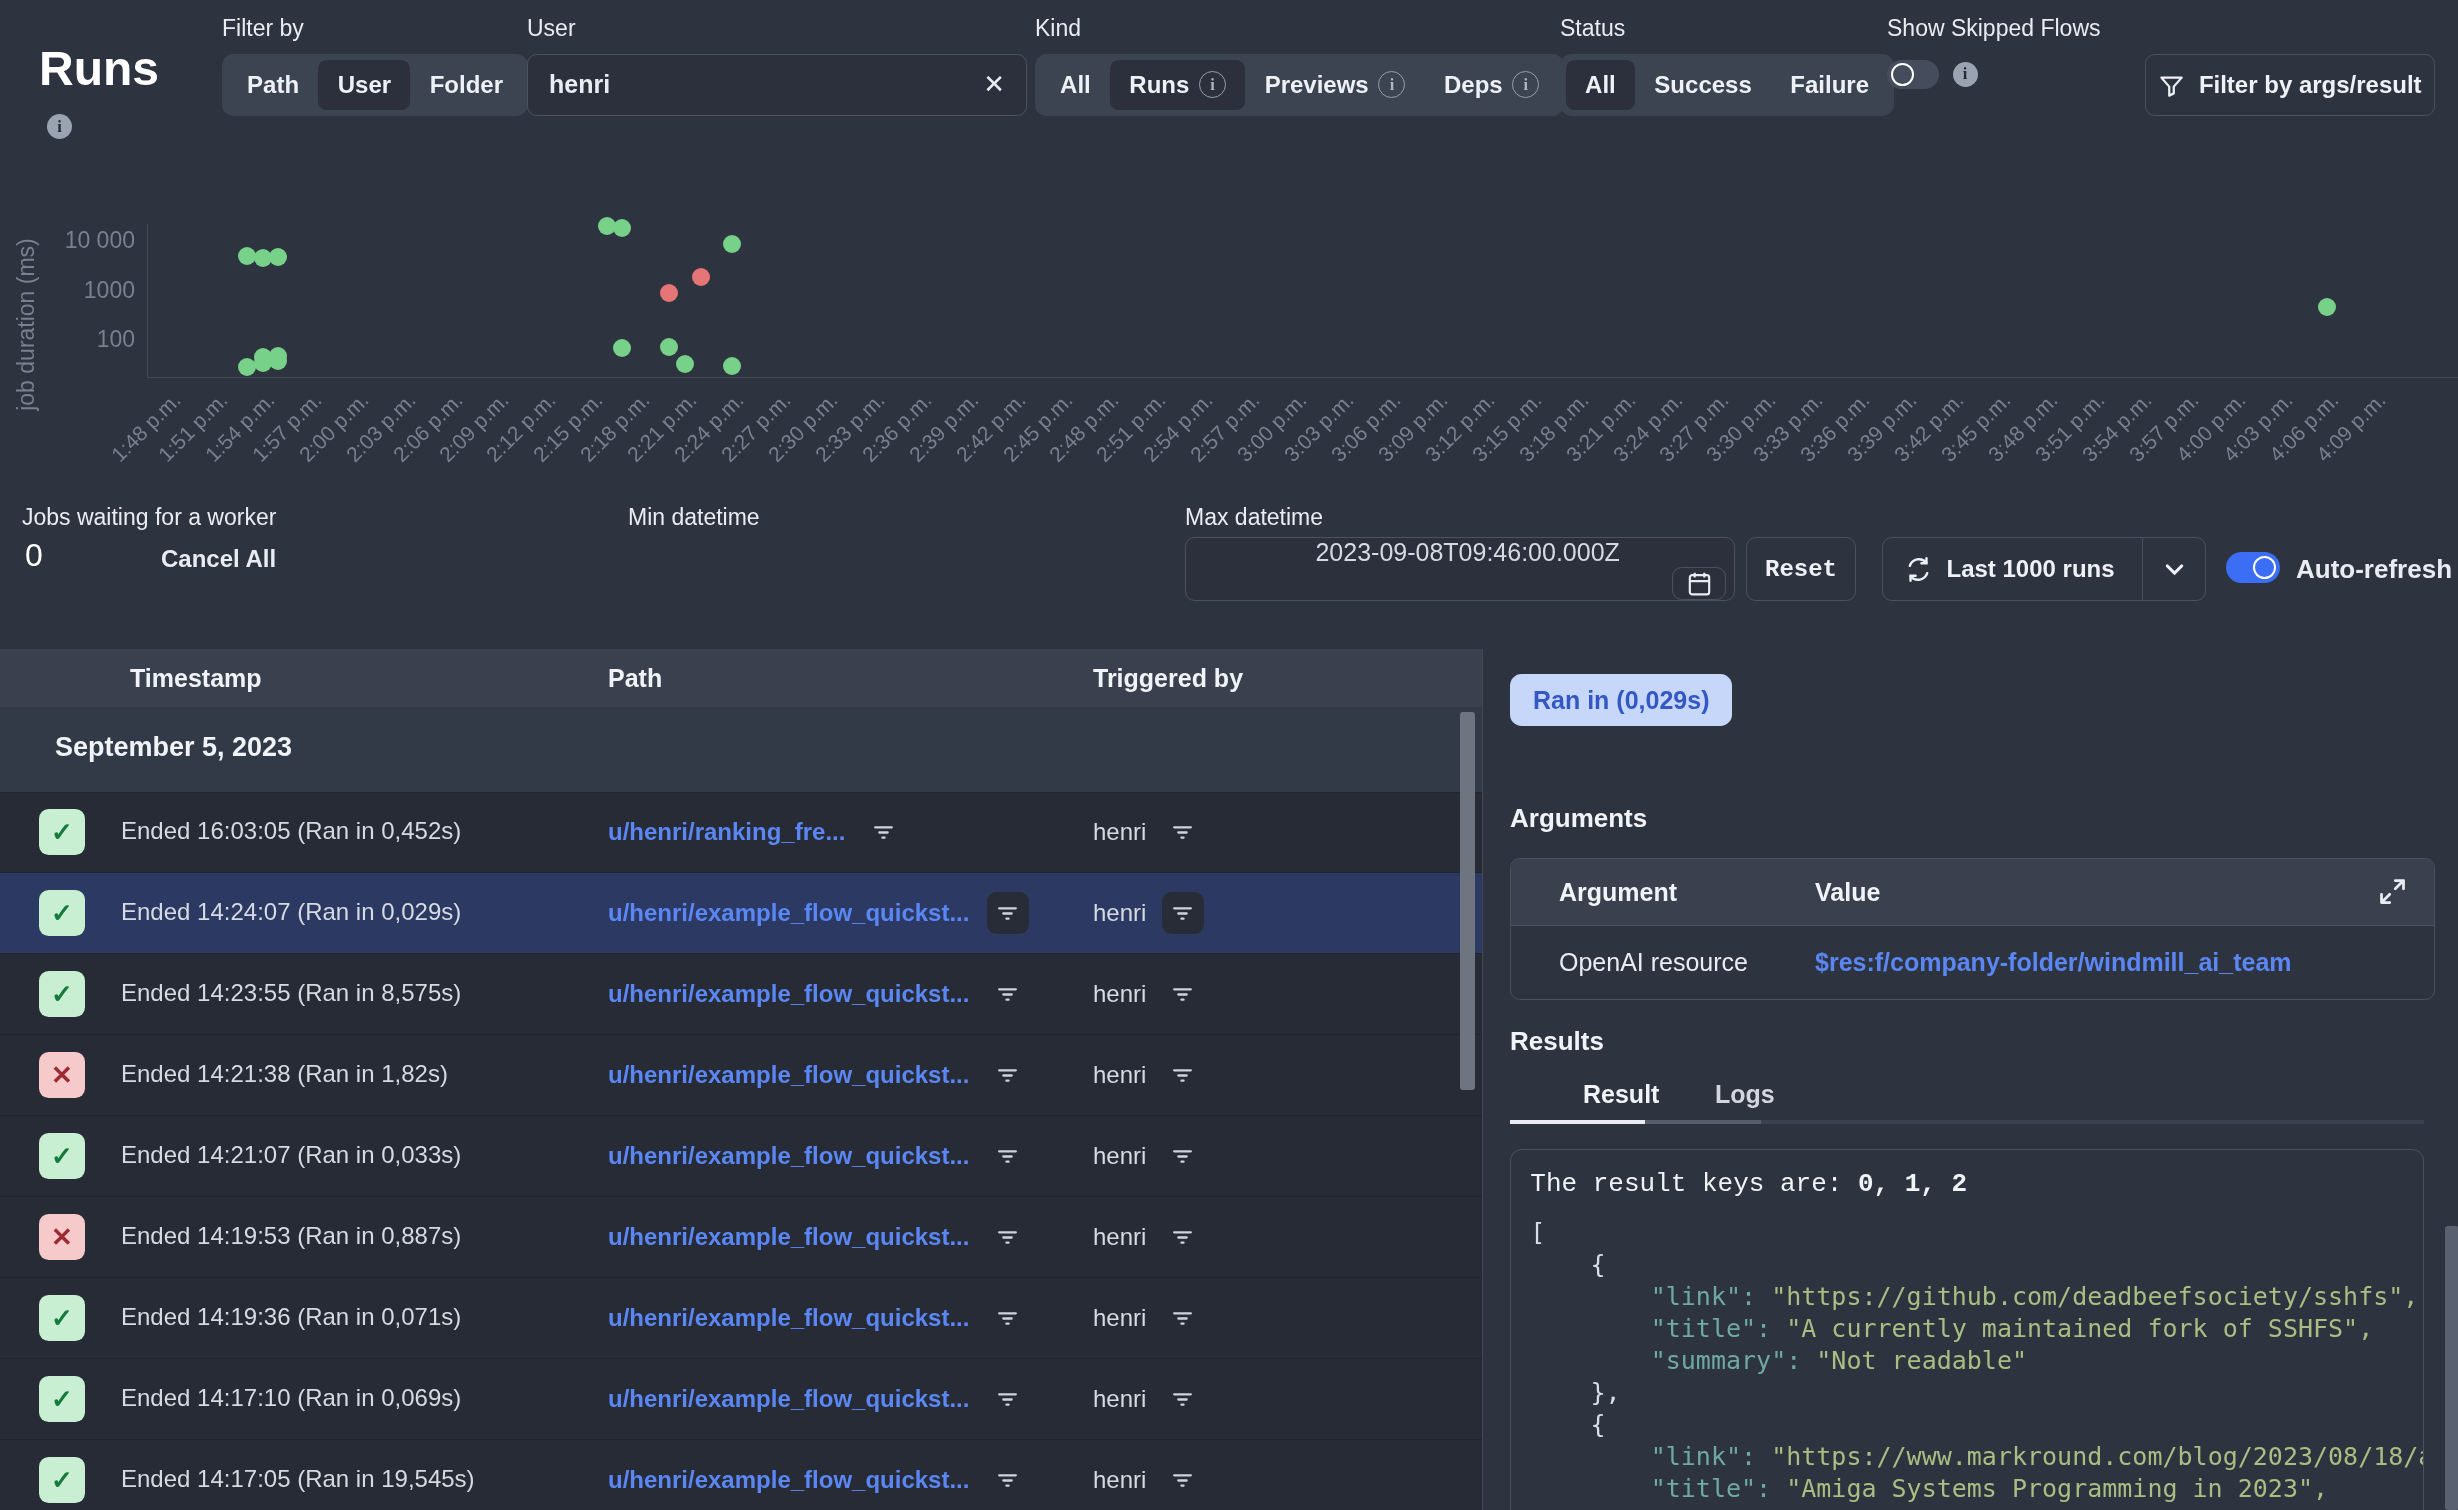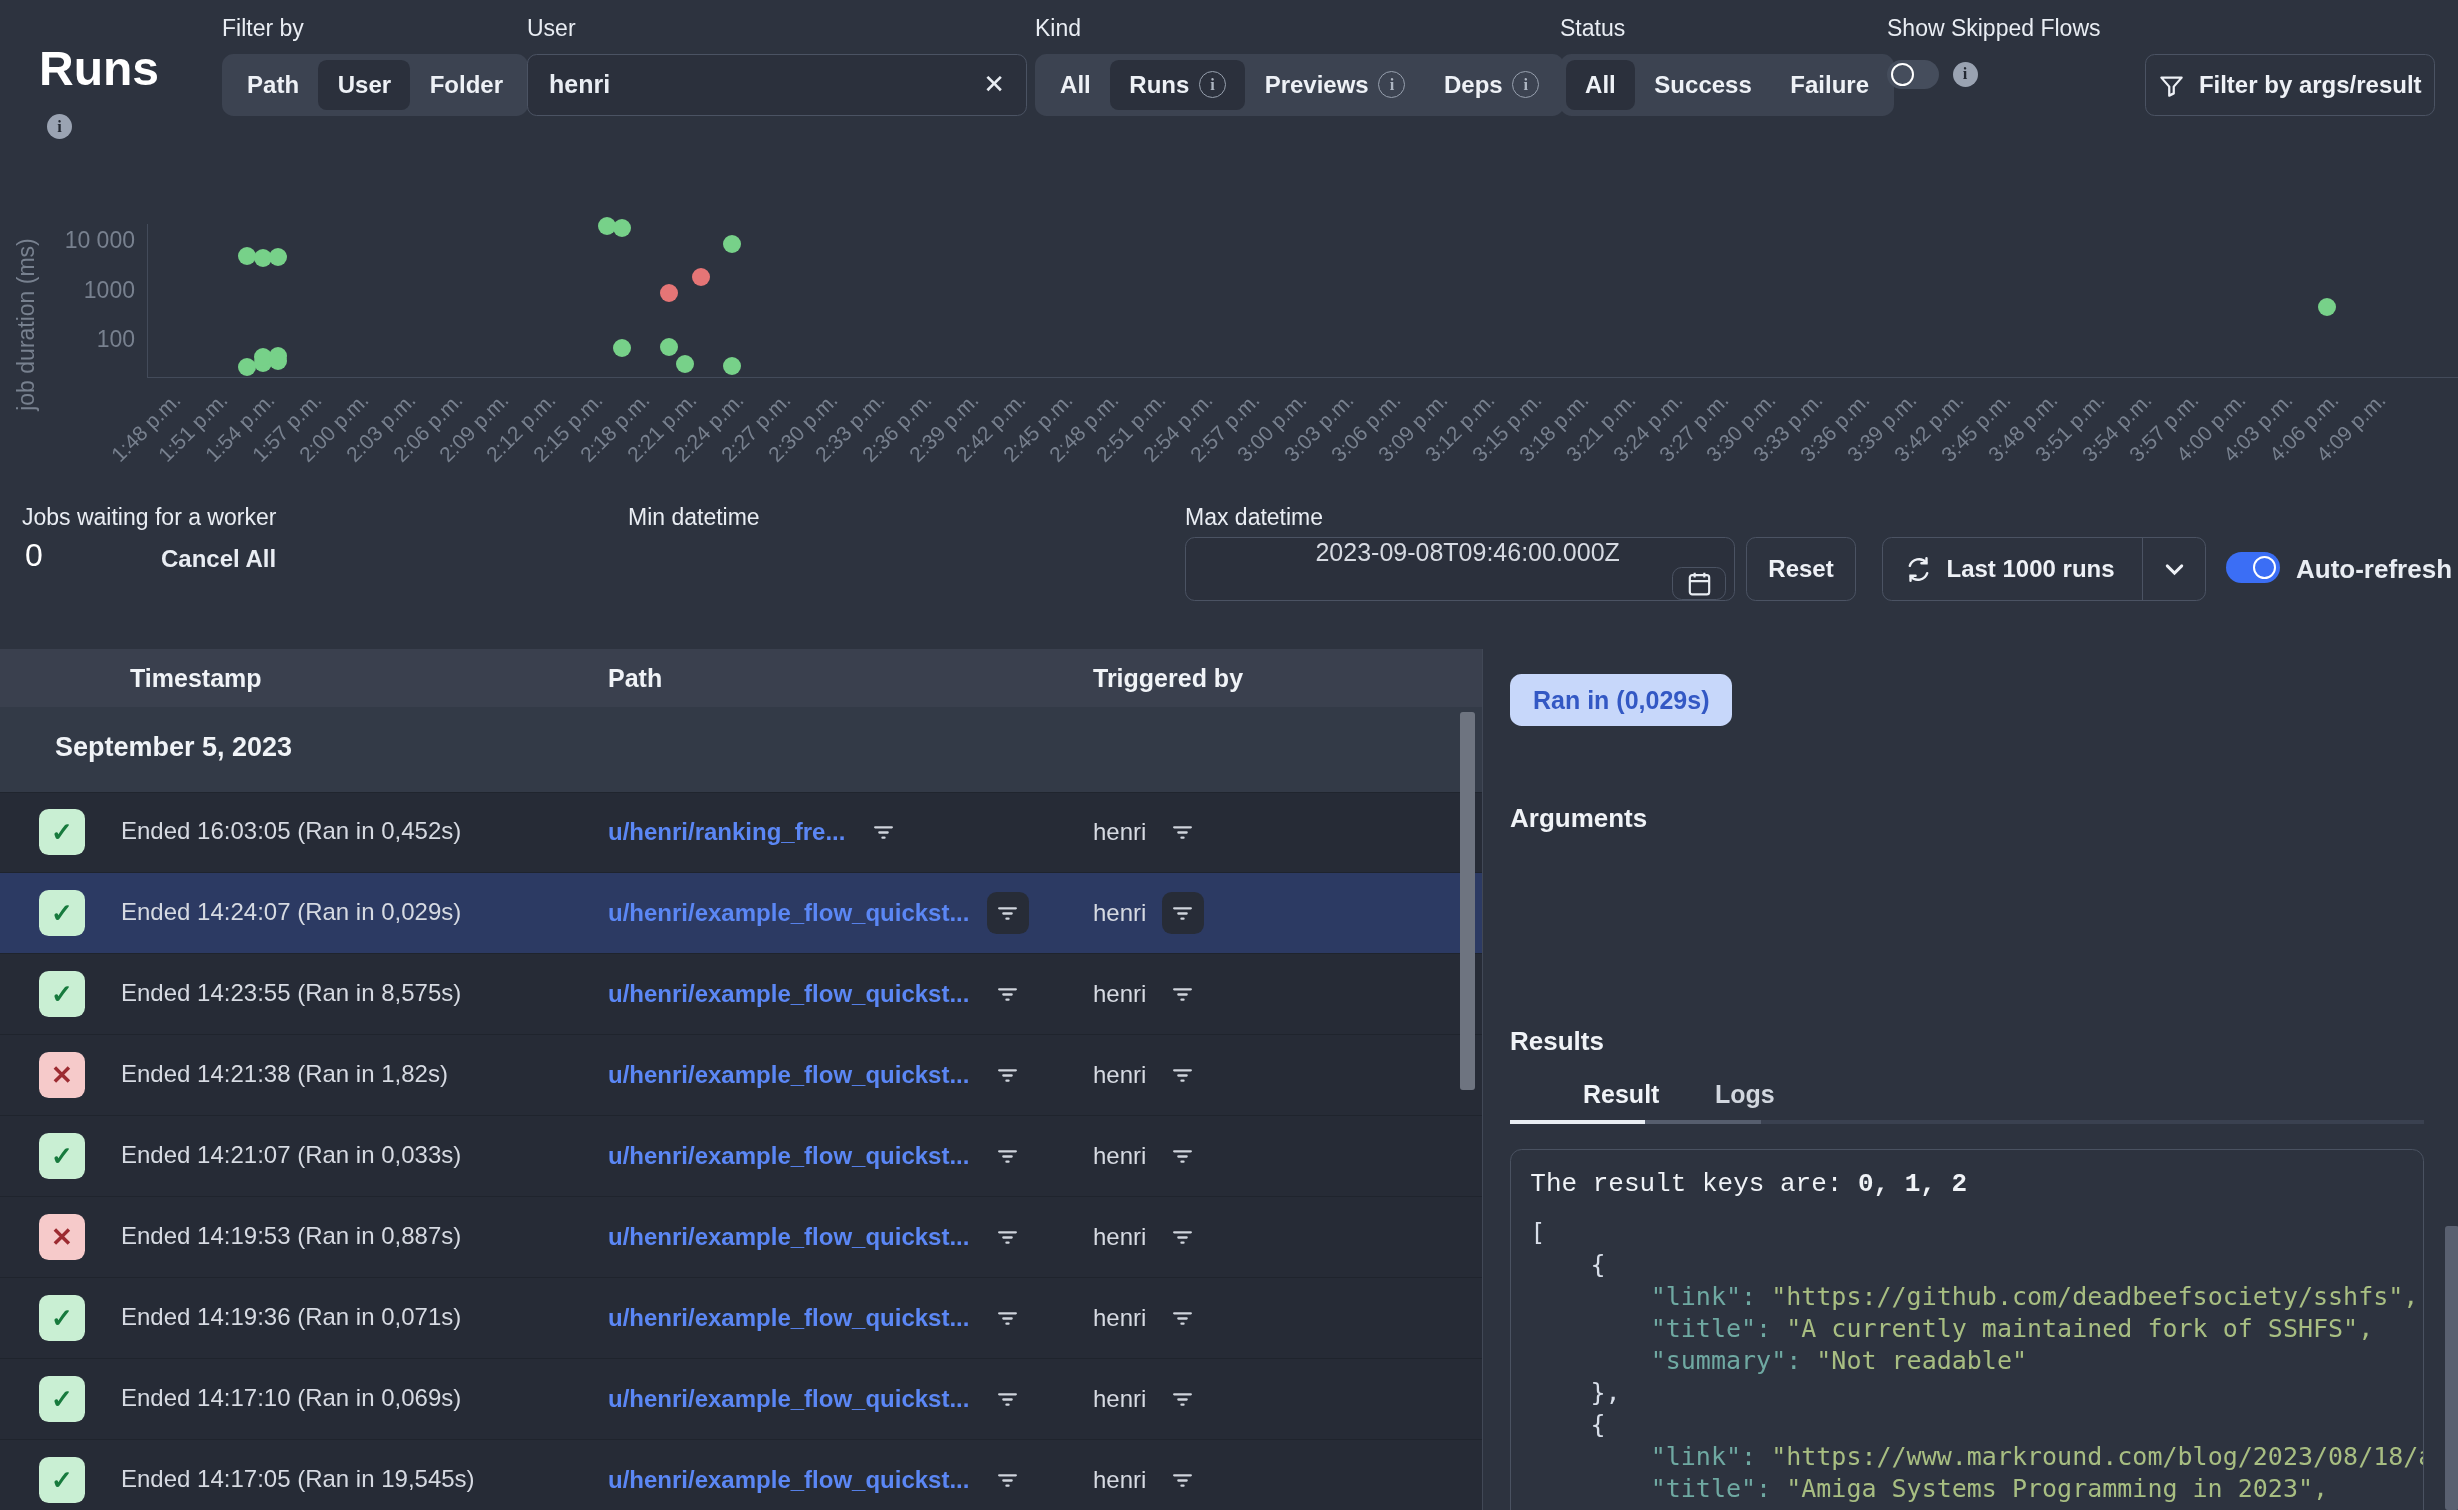--- a/index.html
+++ b/index.html
@@ -339,21 +339,21 @@
   <div class="field abs" style="left:1185px;top:537px;width:550px;height:64px;padding:0 7.7px 0 23px;flex-direction:column;">
     <span style="font-size:25px;color:#d6dae2;">2023-09-08T09:46:00.000Z</span>
     <span class="btn" style="margin-left:auto;width:54px;height:50px;">
       <svg viewBox="0 0 24 24" width="29" height="29" fill="none" stroke="#e9edf3" stroke-width="1.8">
           <rect x="4" y="5" width="16" height="16" rx="2"></rect>
           <path d="M8 3v4M16 3v4M4 10h16"></path>
         </svg>
     </span>
   </div>
 
-  <div class="btn abs" style="left:1746px;top:537px;width:110px;height:64px;">
+  <div class="btn abs" style="left:1746px;top:537px;width:110px;height:64px;font-family:Liberation Mono, monospace;">
     <span>Reset</span>
   </div>
 
   <div class="btn abs" style="left:1882px;top:537px;width:324px;height:64px;gap:0;padding:0;">
     <span style="display:flex;margin-left:21px;">
       <svg viewBox="0 0 24 24" width="29" height="29" fill="none" stroke="#eef1f6" stroke-width="2" stroke-linecap="round">
           <path d="M4.8 9a8 8 0 0 1 13.6-2.8M19.2 15a8 8 0 0 1-13.6 2.8"></path>
           <path d="M18.6 2.6v4.2h-4.2M5.4 21.4v-4.2h4.2"></path>
         </svg>
     </span>
@@ -562,20 +562,35 @@
           </span>
         </div>
       </div>
     <div class="sbar" style="left:1460px;top:63px;width:15.4px;height:378px;background:#6e7480;"></div>
   </div>
 
   <div id="panel">
     <div class="badge">Ran in (0,029s)</div>
     <div class="h-b abs" style="left:27px;top:154px;">Arguments</div>
 
+    <div class="argtable">
+      <div class="hd">
+        <span class="col1">Argument</span>
+        <span>Value</span>
+        <span style="position:absolute;right:25px;top:16.4px;display:flex;cursor:pointer;">
+          <svg viewBox="0 0 24 24" width="33" height="33" fill="none" stroke="#e9edf3" stroke-width="2" stroke-linecap="round" stroke-linejoin="round">
+              <path d="M14 4h6v6M20 4l-6 6M10 20H4v-6M4 20l6-6"></path>
+            </svg>
+        </span>
+      </div>
+      <div class="bd">
+        <span class="col1 argname">OpenAI resource</span>
+        <span class="val">$res:f/company-folder/windmill_ai_team</span>
+      </div>
+    </div>
 
     <div class="h-b abs" style="left:27px;top:377px;">Results</div>
     <div class="tab" style="left:60px;top:431px;color:#f0f3f7;">Result</div>
     <div class="tab" style="left:192px;top:431px;color:#d2d7df;">Logs</div>
     <div class="ubar" style="left:27px;top:471px;width:135px;background:#e9edf3;"></div>
     <div class="ubar" style="left:162px;top:471px;width:116px;background:#565e6e;"></div>
     <div class="ubar" style="left:278px;top:471px;width:663px;background:#3a4150;"></div>
 
     <div id="resultbox">
       <div id="keysline">

